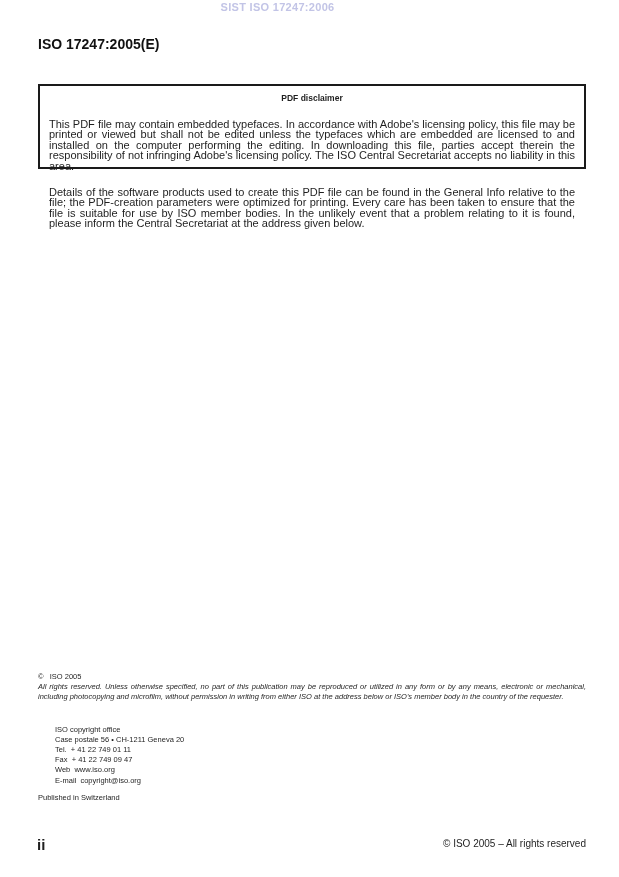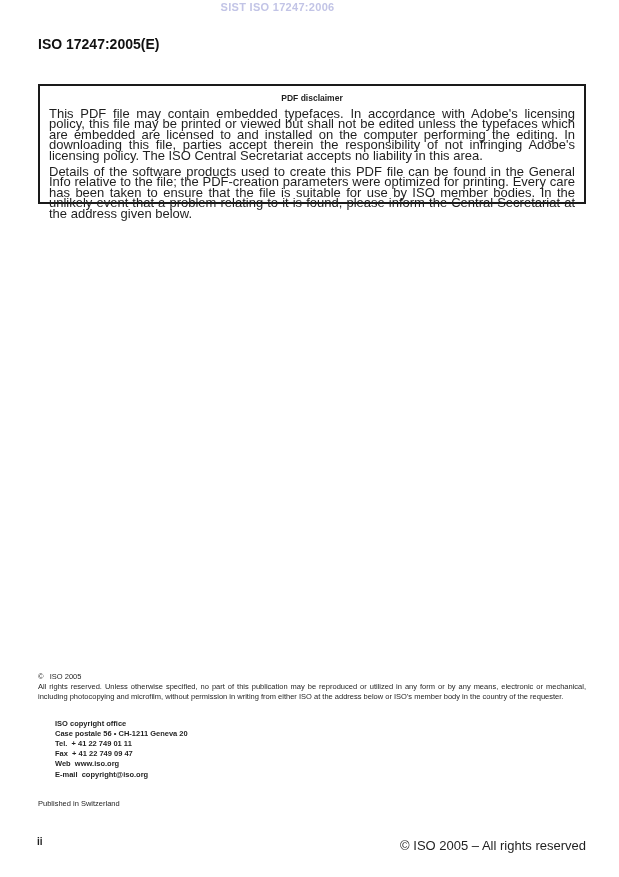--- a/index.html
+++ b/index.html
@@ -23,70 +23,70 @@
   .doc-ref {
     position: absolute;
     left: 38px; top: 36px;
     font-size: 14px;
     font-weight: bold;
     color: #111111;
   }
   .disclaimer-box {
     position: absolute;
     left: 38px; top: 84px;
-    width: 548px; height: 120px;
+    width: 548px; height: 85px;
     border: 2px solid #1a1a1a;
     padding: 5px 9px 4px 9px;
   }
   .disclaimer-title {
     text-align: center;
     font-size: 8.5px;
     font-weight: bold;
     margin: 2px 0 5px 0;
   }
   .disclaimer-paragraphs p {
-    font-size: 13px;
+    font-size: 11px;
     line-height: 10.4px;
     text-align: justify;
-    margin: 6px 0 5px 0;
+    margin: 16px 0 5px 0;
   }
   .copyright-section {
     position: absolute;
     left: 38px; top: 672px;
     width: 548px;
     font-size: 7.5px;
     line-height: 10.2px;
   }
   .copyright-notice {
     white-space: pre;
   }
   .rights-text {
     text-align: justify;
-    margin-bottom: 16px;
+    margin-bottom: 22px;
+    font-style: italic;
   }
   .address-block {
     margin-left: 17px;
-    margin-bottom: 19px;
-    font-weight: bold;
+    margin-bottom: 7px;
   }
   .address-block div {
     white-space: pre-wrap;
     line-height: 10.2px;
   }
   .published-line { margin-top: 3px; }
   .footer-page-number {
     position: absolute;
     left: 37px; top: 836px;
-    font-size: 10px;
+    font-size: 15px;
     font-weight: bold;
   }
   .footer-copyright {
     position: absolute;
     right: 33px; top: 838px;
-    font-size: 13px;
+    font-size: 10px;
     text-align: center;
   }
 </style>
 </head>
 <body>
 
 <div class="watermark">SIST ISO 17247:2006</div>
 
 <div class="doc-ref">ISO 17247:2005(E)</div>
 

